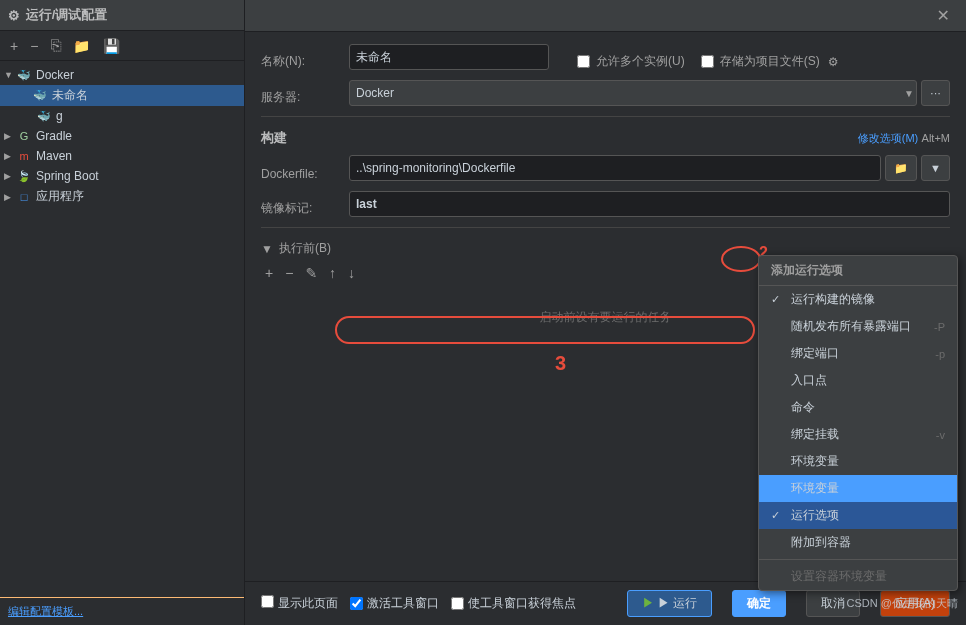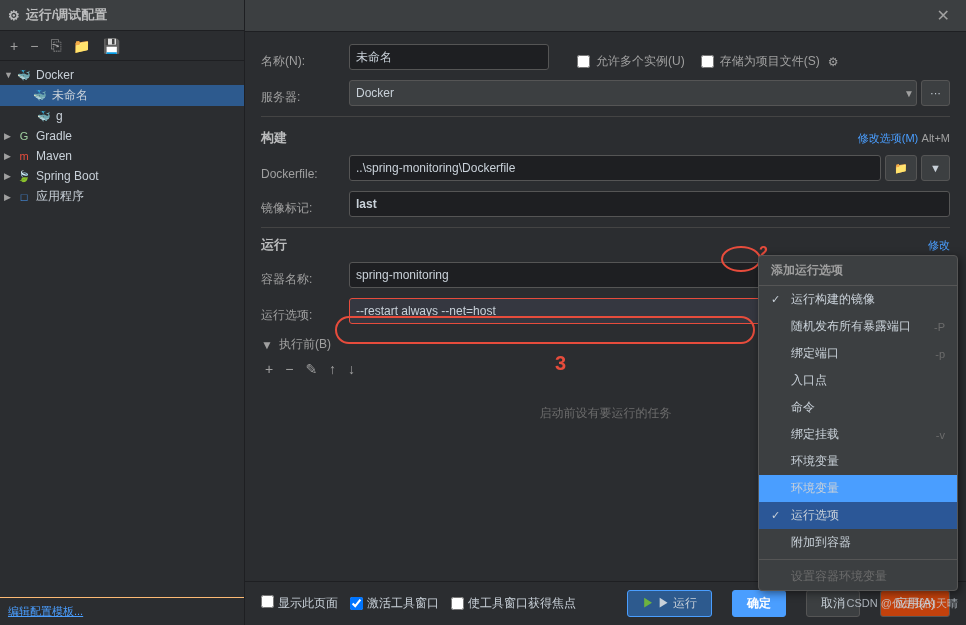--- a/index.html
+++ b/index.html
@@ -603,36 +603,20 @@
         </div>
       </div>
 
       <div class="form-row">
         <span class="form-label">镜像标记:</span>
         <input class="form-input" type="text" value="last" style="flex: 1 1 0%; font-weight: bold;">
       </div>
 
       <div style="border-top: 1px solid #444; margin: 8px 0;"></div>
 
-      <div class="run-section">
-        <div class="run-header">
-          <span class="run-title">运行</span>
-          <span class="run-edit-btn">修改</span>
-        </div>
-
-        <div class="form-row">
-          <span class="form-label">容器名称:</span>
-          <input class="form-input" type="text" value="spring-monitoring" style="flex: 1 1 0%;">
-        </div>
-
-        <div class="form-row">
-          <span class="form-label">运行选项:</span>
-          <input class="form-input run-options-highlight" type="text" value="--restart always --net=host" style="flex: 1 1 0%;">
-        </div>
-      </div>
 
       <div class="pre-launch-section">
         <div class="pre-launch-header">
           <span>▼</span>
           <span>执行前(B)</span>
         </div>
         <div class="pre-launch-toolbar">
           <button class="small-btn">+</button>
           <button class="small-btn">−</button>
           <button class="small-btn">✎</button>

